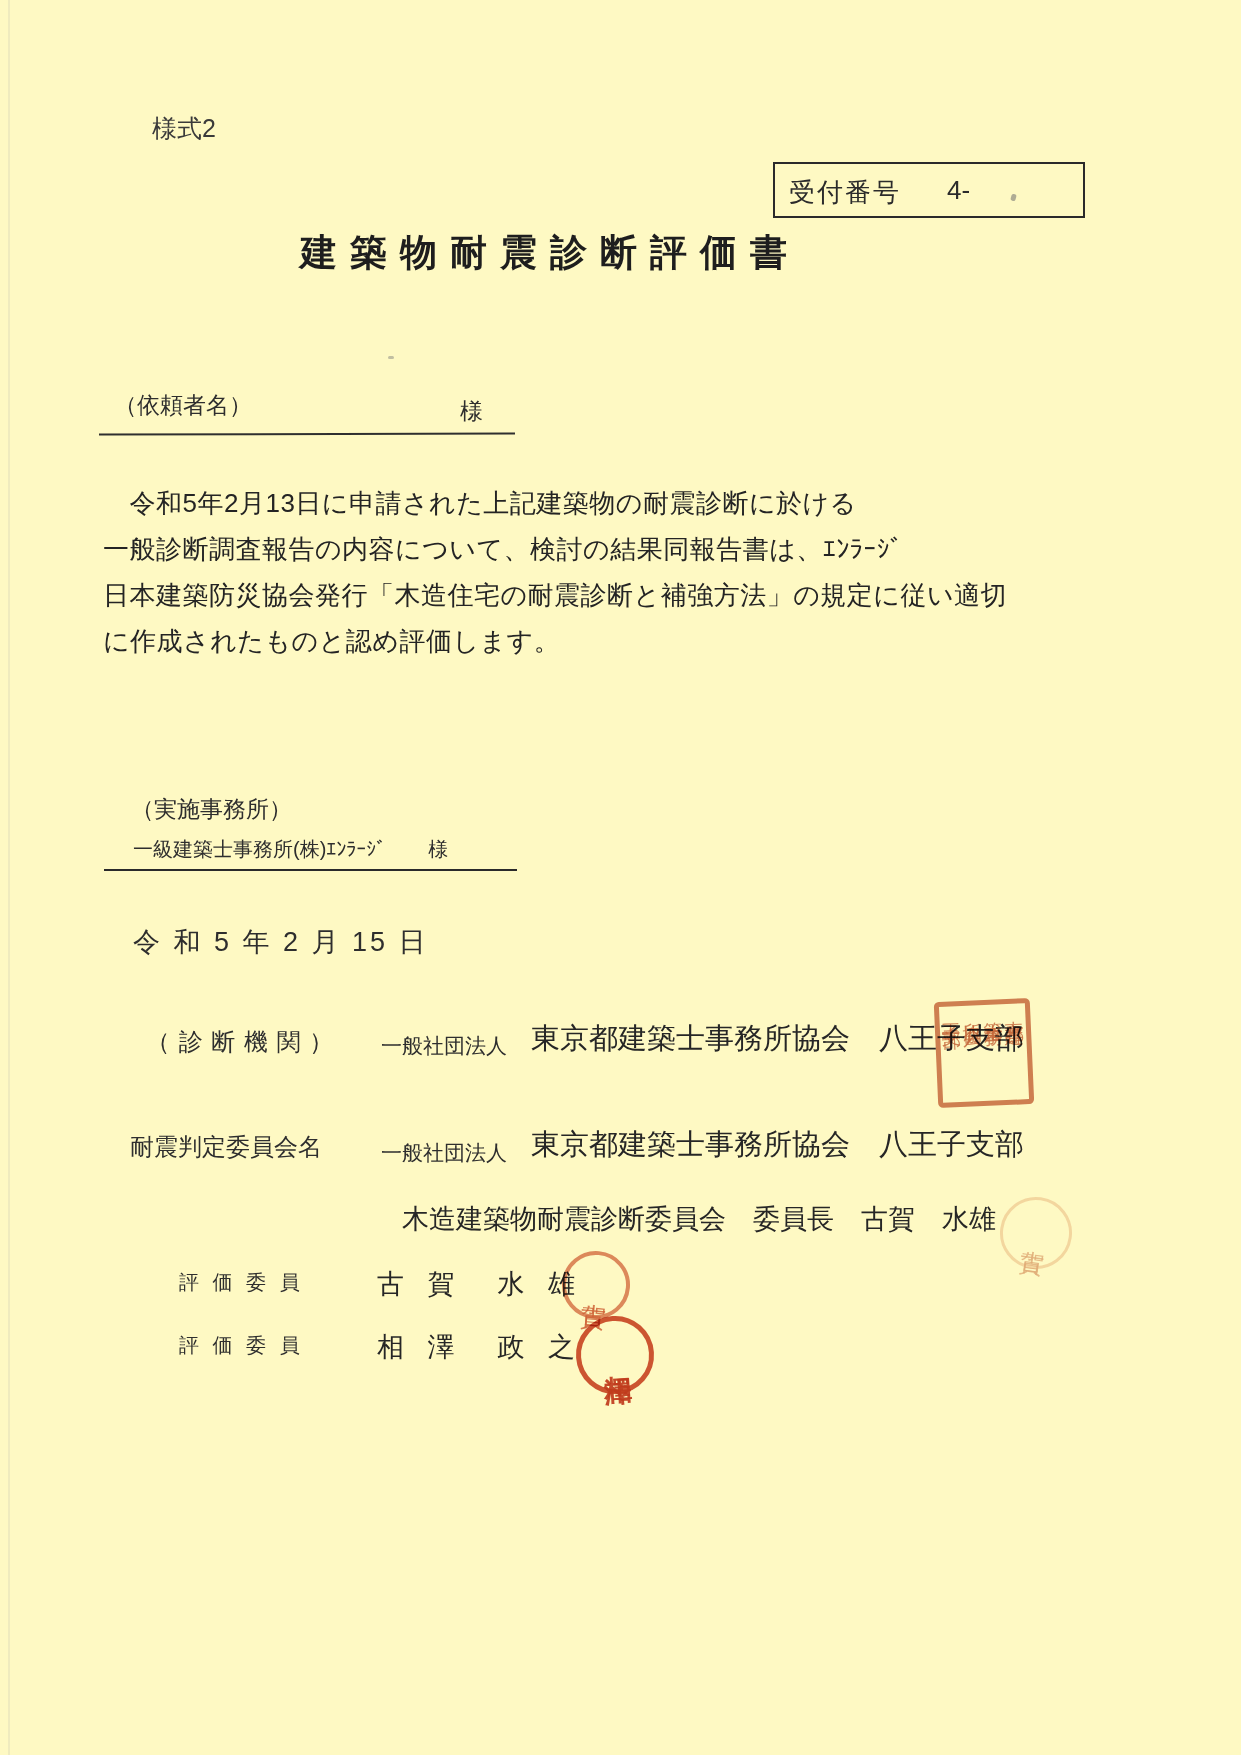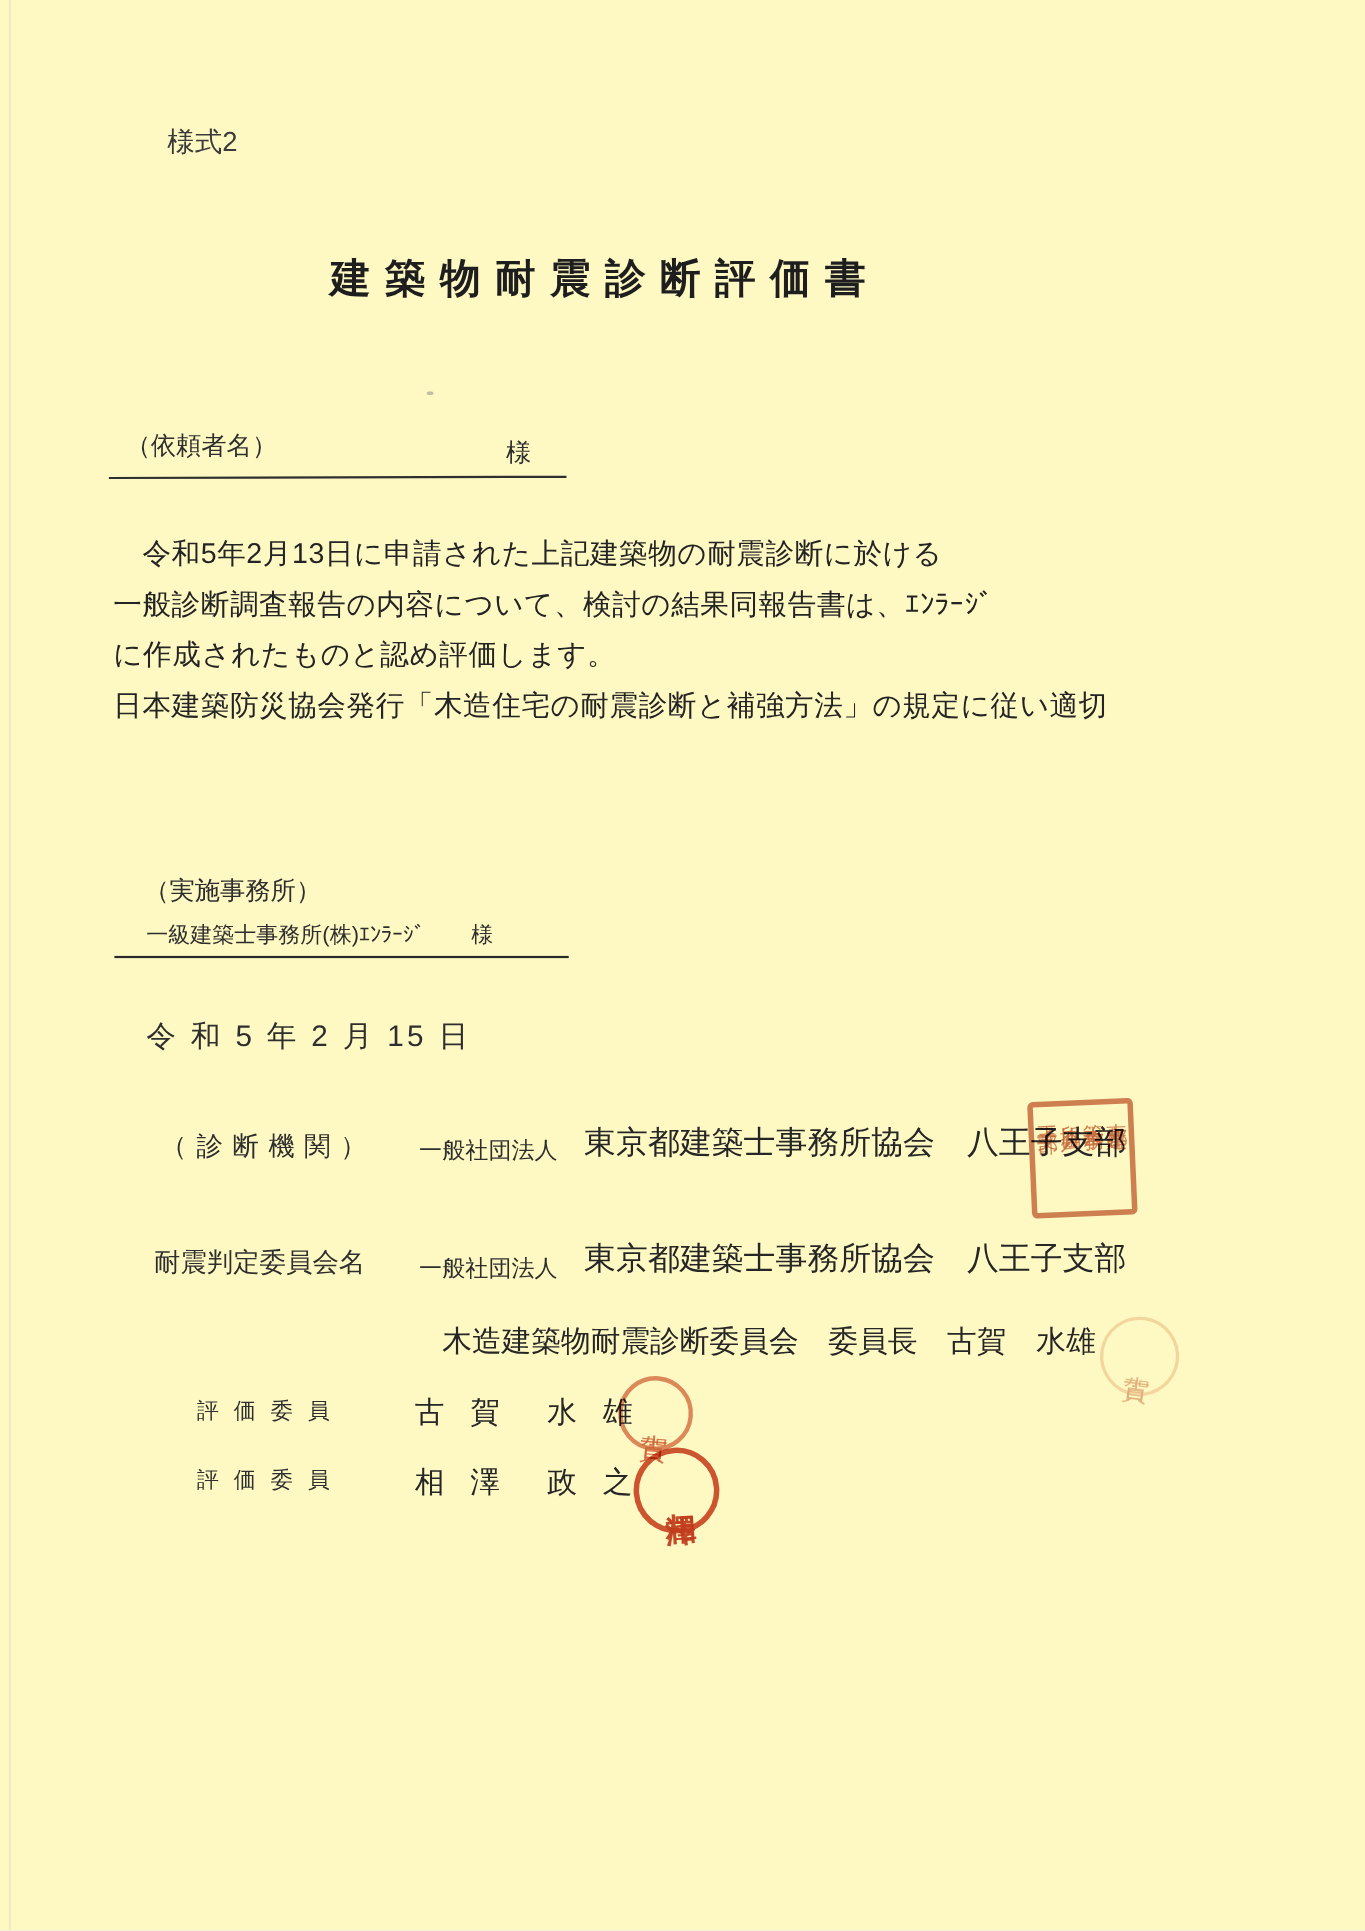--- a/index.html
+++ b/index.html
@@ -46,21 +46,21 @@
   .office-name-row { left:133px; top:836px; font-size:20px; white-space:nowrap; }
   .office-honorific { margin-left:42px; }
   .underline-office { left:104px; top:869px; width:413px; height:2px; background:#2a2a2a; }
 
   .doc-date { left:133px; top:924px; font-size:27px; letter-spacing:3px; white-space:nowrap; }
 
   .diag-label { left:146px; top:1026px; font-size:24px; letter-spacing:1px; white-space:nowrap; }
   .diag-prefix { left:381px; top:1032px; font-size:21px; white-space:nowrap; }
   .diag-name { left:531px; top:1019px; font-size:29px; font-weight:500; white-space:nowrap; color:#262626; }
 
-  .committee-label { left:140px; top:1131px; font-size:24px; white-space:nowrap; }
+  .committee-label { left:130px; top:1131px; font-size:24px; white-space:nowrap; }
   .committee-prefix { left:381px; top:1139px; font-size:21px; white-space:nowrap; }
   .committee-name { left:531px; top:1125px; font-size:29px; font-weight:500; white-space:nowrap; color:#262626; }
 
   .subcommittee { left:402px; top:1201px; font-size:27px; white-space:nowrap; color:#262626; }
 
   .evaluator-label { font-size:20px; letter-spacing:4px; white-space:nowrap; }
   .evaluator-name { font-size:27px; letter-spacing:8px; white-space:nowrap; color:#262626; }
   .eval1-label { left:179px; top:1269px; }
   .eval1-name  { left:377px; top:1266px; }
   .eval2-label { left:179px; top:1332px; }
@@ -120,32 +120,37 @@
 </head>
 <body>
 
 <div class="page">
 
   <div class="abs scan-vline"></div>
   <div class="abs client-smudge"></div>
 
   <div class="abs form-label">様式2</div>
 
+  <div class="abs receipt-box">
+    <span class="receipt-label">受付番号</span>
+    <span class="receipt-number">4-</span>
+    <span class="abs receipt-smudge"></span>
+  </div>
 
   <div class="abs doc-title">建築物耐震診断評価書</div>
 
   <div class="abs client-label">（依頼者名）</div>
   <div class="abs client-honorific">様</div>
   <div class="abs underline-client"></div>
 
   <div class="abs body-text">
     <div>　令和5年2月13日に申請された上記建築物の耐震診断に於ける</div>
     <div>一般診断調査報告の内容について、検討の結果同報告書は、ｴﾝﾗｰｼﾞ</div>
+    <div>日本建築防災協会発行「木造住宅の耐震診断と補強方法」の規定に従い適切</div>
     <div>に作成されたものと認め評価します。</div>
-    <div>日本建築防災協会発行「木造住宅の耐震診断と補強方法」の規定に従い適切</div>
   </div>
 
   <div class="abs office-label">（実施事務所）</div>
   <div class="abs office-name-row">
     <span>一級建築士事務所(株)ｴﾝﾗｰｼﾞ</span><span class="office-honorific">様</span>
   </div>
   <div class="abs underline-office"></div>
 
   <div class="abs doc-date">令 和 5 年 2 月 15 日</div>
 

